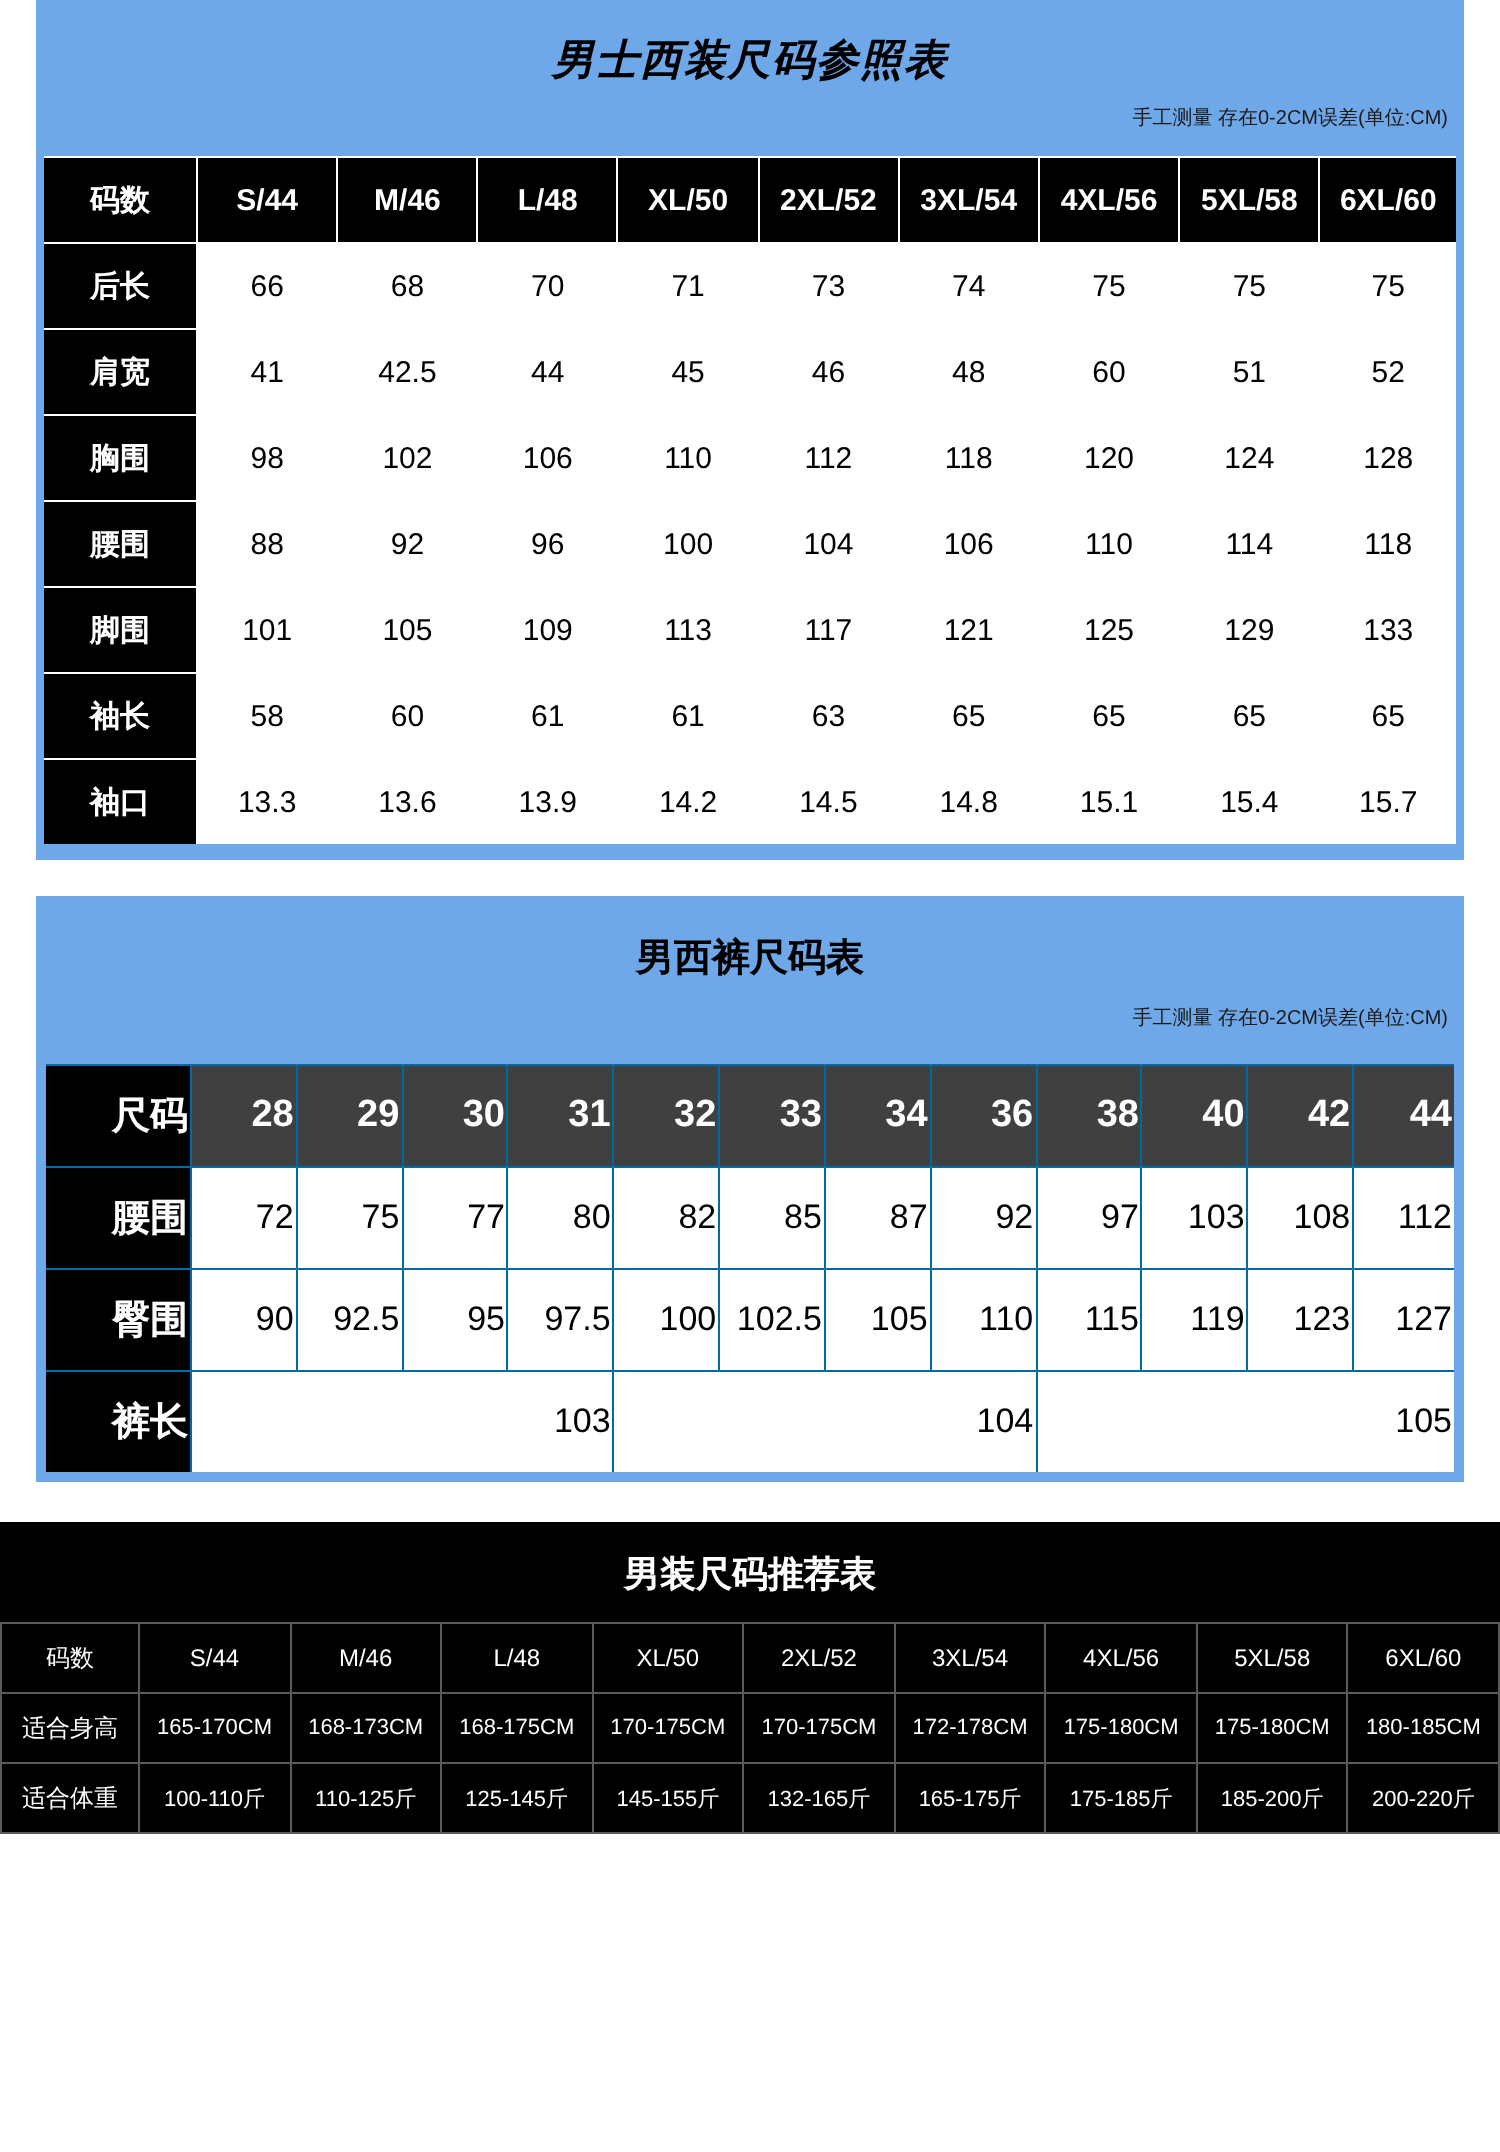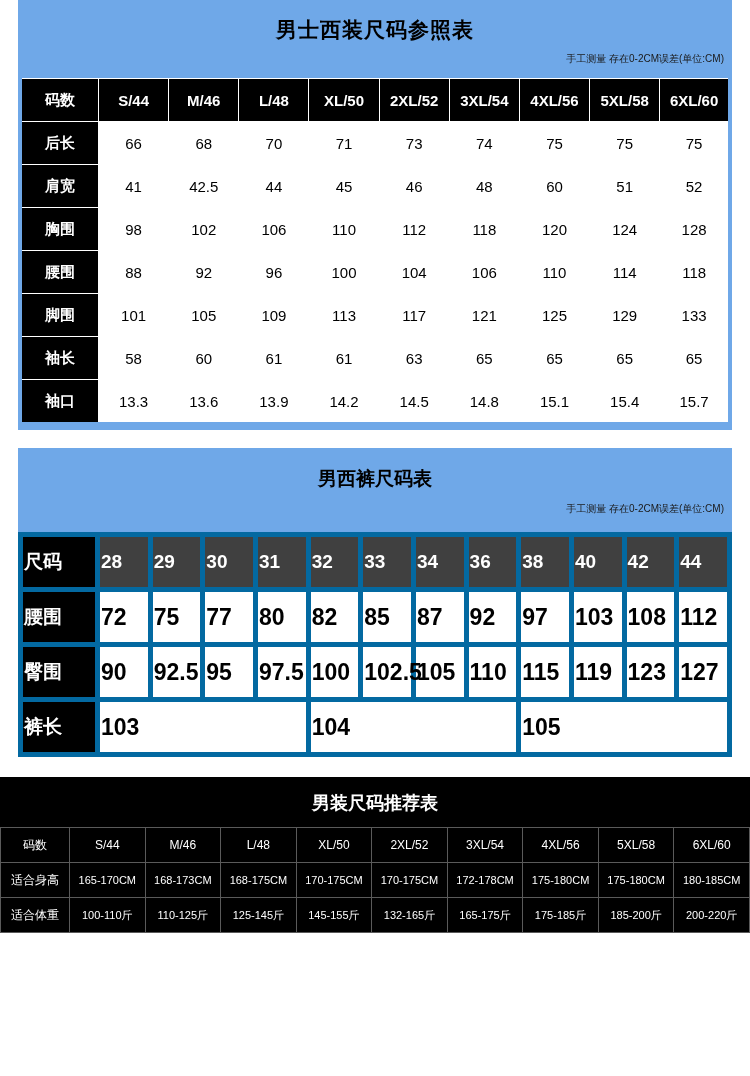--- a/index.html
+++ b/index.html
@@ -40,20 +40,21 @@
     background: #6fa8e8;
     text-align: center;
     position: relative;
     padding: 16px 0 8px 0;
   }
   .blue-head .bh-title {
     font-size: 21px;
     font-weight: bold;
     color: #000;
     letter-spacing: 1px;
+    font-style: italic;
   }
   .blue-head .bh-note {
     text-align: right;
     font-size: 10px;
     color: #1a1a1a;
     padding: 8px 8px 4px 0;
   }
   table.sizetbl {
     border-collapse: collapse;
     width: 100%;
@@ -110,43 +111,42 @@
     color: #1a1a1a;
   }
   table.pantstbl {
     border-collapse: collapse;
     width: 100%;
     table-layout: fixed;
     border: 5px solid #6fa8e8;
     border-top: none;
   }
   table.pantstbl td {
-    border: 5px solid #0369a1;
-    text-align: left;
+    border: 1px solid #0369a1;
+    text-align: right;
     vertical-align: middle;
     font-size: 15px;
     background: #ffffff;
     height: 48px;
   }
   table.pantstbl td.hdr {
     background: #404040;
     color: #fff;
     font-weight: bold;
     font-size: 19px;
   }
   table.pantstbl td.rowhdr {
     background: #000;
     color: #fff;
     font-weight: bold;
     font-size: 19px;
     width: 70px;
   }
   table.pantstbl td.big {
-    font-size: 23px;
-    font-weight: bold;
+    font-size: 17px;
   }
   
   .rec-wrap {
     background: #000;
     margin-top: 20px;
   }
   .rec-title {
     text-align: center;
     color: #fff;
     font-size: 18px;

